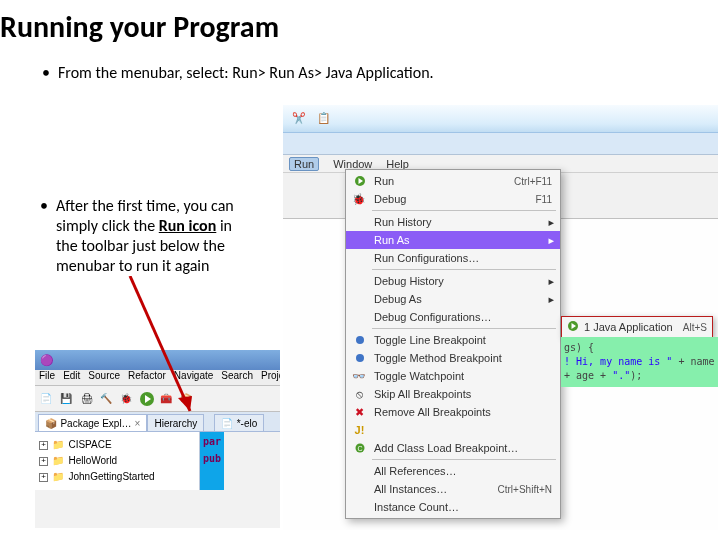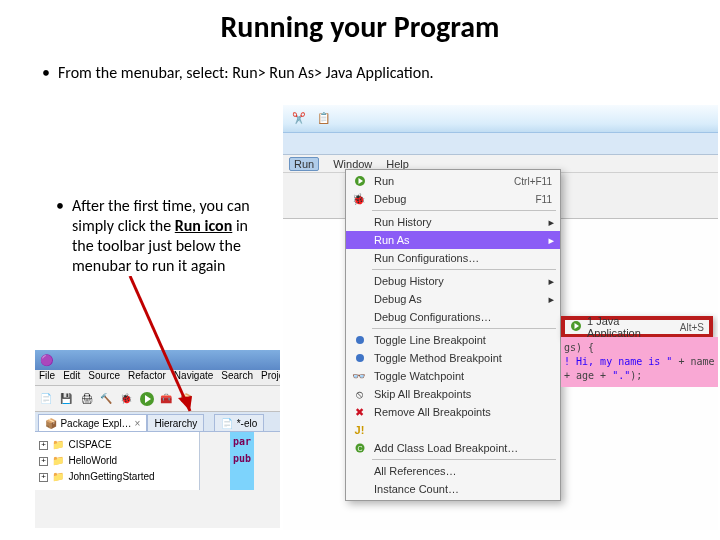--- a/index.html
+++ b/index.html
@@ -1,43 +1,43 @@
 <!DOCTYPE html>
 <html><head>
 <meta charset="utf-8">
 <style>
   * { margin: 0; padding: 0; box-sizing: border-box; }
   body { width: 720px; height: 540px; background: #fff; font-family: Calibri, Arial, sans-serif; color: #000; position: relative; overflow: hidden; }
-  .slide-title { font-size: 30px; text-align: center; padding-top: 8px; }
+  .slide-title { font-size: 30px; text-align: left; padding-top: 8px; }
   .bullet1, .bullet2 { font-size: 16px; position: absolute; }
   .bullet1 { left: 58px; top: 63px; }
   .bullet1::before, .bullet2::before { content: "•"; position: absolute; left: -16px; }
-  .bullet2 { left: 72px; top: 196px; width: 190px; line-height: 1.25; }
+  .bullet2 { left: 56px; top: 196px; width: 190px; line-height: 1.25; }
   .bold { font-weight: bold; text-decoration: underline; }
 
   .shot1 { position: absolute; left: 283px; top: 105px; width: 435px; height: 425px; background: #fefefe; font: 11px Tahoma, Arial, sans-serif; color: #333; overflow: hidden; }
   .ribbon { height: 28px; background: linear-gradient(#f6fbff,#d9edfb 70%,#c1ddf3); border-bottom: 1px solid #9fc3e6; display: flex; align-items: center; padding-left: 6px; gap: 4px; }
   .ribbon .ic { width: 21px; height: 21px; display: flex; align-items: center; justify-content: center; }
   .page-strip { height: 22px; background: #d9e8f7; border-bottom: 1px solid #b1c3d7; }
   .menubar { height: 18px; background: #f2f2f2; display: flex; align-items: center; padding-left: 6px; font-size: 11px; gap: 14px; border-bottom: 1px solid #d0d0d0; }
   .menubar .m.run { background: #b1cdea; border: 1px solid #6a93c2; padding: 0 4px; border-radius: 2px; }
   .toolbar-area { height: 46px; background: #f1f1f1; border-bottom: 1px solid #c0c0c0; }
 
   .dropdown { position: absolute; left: 62px; top: 64px; width: 216px; background: #f5f5f5; border: 1px solid #9a9a9a; box-shadow: 3px 3px 8px rgba(0,0,0,.3); font-size: 11px; padding: 2px 0; }
   .dd-row { display: flex; align-items: center; height: 18px; padding: 0 6px; gap: 7px; position: relative; }
   .dd-row .dd-ic { width: 15px; height: 15px; display: flex; align-items: center; justify-content: center; }
   .dd-row .sc { position: absolute; right: 8px; color: #555; font-size: 10px; }
   .dd-row.hl { background: #8b5cf6; color: #fff; }
   .dd-row .sub { position: absolute; right: 6px; }
   .dd-sep { height: 1px; background: #c2c2c2; margin: 2px 4px 2px 26px; }
 
-  .submenu { position: absolute; left: 278px; top: 211px; width: 152px; height: 22px; background: #f5f5f5; border: 4px solid #b91c1c; box-shadow: 2px 2px 6px rgba(0,0,0,.3); display: flex; align-items: center; padding: 0 5px; font-size: 11px; gap: 5px; }
+  .submenu { position: absolute; left: 278px; top: 211px; width: 152px; height: 22px; background: #f5f5f5; border: 1px solid #b91c1c; box-shadow: 2px 2px 6px rgba(0,0,0,.3); display: flex; align-items: center; padding: 0 5px; font-size: 11px; gap: 5px; }
   .submenu .sc2 { margin-left: auto; font-size: 10px; color: #555; }
 
-  .code-pane { position: absolute; left: 278px; top: 232px; width: 160px; background: #f9a8d4; font: 10px Consolas, monospace; color: #444; line-height: 1.4; padding: 4px 3px; }
+  .code-pane { position: absolute; left: 278px; top: 232px; width: 160px; background: #86efac; font: 10px Consolas, monospace; color: #444; line-height: 1.4; padding: 4px 3px; }
   .code-pane .brown { color: #8a4a00; }
   .code-pane .blue { color: #2a00ff; }
 
   .shot2 { position: absolute; left: 35px; top: 350px; width: 245px; height: 178px; background: #f2f2f2; font: 10px Tahoma, Arial, sans-serif; overflow: hidden; }
   .win-title { height: 20px; background: linear-gradient(#7faee0,#5c89c7); display: flex; align-items: center; padding-left: 5px; gap: 5px; color: #fff; font-size: 11px; }
   .menubar2 { height: 16px; background: #eee; display: flex; align-items: flex-start; padding-left: 4px; gap: 8px; font-size: 10px; border-bottom: 1px solid #c0c0c0; }
   .tb2 { height: 26px; background: #f2f2f2; border-bottom: 1px solid #c0c0c0; display: flex; align-items: center; padding-left: 3px; gap: 2px; }
   .tb2 .b { width: 18px; height: 18px; display: flex; align-items: center; justify-content: center; }
   .tabs2 { height: 20px; background: #dbe6f3; border-bottom: 1px solid #a7badb; display: flex; align-items: flex-end; padding-left: 3px; gap: 0; font-size: 10px; }
   .tabs2 .tab { height: 17px; padding: 1px 6px; background: #fff; border: 1px solid #a7badb; border-bottom: none; display: flex; align-items: center; gap: 3px; }
@@ -156,20 +156,25 @@
             <circle cx="5" cy="5" r="4.5" fill="#4c9a2a"></circle>
             <text x="5" y="8" font-size="7" text-anchor="middle" fill="#fff">C</text>
           </svg>
         </span>
         <span>Add Class Load Breakpoint…</span>
       </div>
     <div class="dd-sep"></div>
     <div class="dd-row">
         <span class="dd-ic"></span>
         <span>All References…</span>
+      </div>
+    <div class="dd-row">
+        <span class="dd-ic"></span>
+        <span>All Instances…</span>
+        <span class="sc">Ctrl+Shift+N</span>
       </div>
     <div class="dd-row">
         <span class="dd-ic"></span>
         <span>Instance Count…</span>
       </div>
 
   </div>
 
   <div class="submenu">
     <span><svg width="12" height="12">
@@ -240,21 +245,21 @@
           <span class="pm">+</span>
           <span>📁</span>
           <span>HelloWorld</span>
         </div>
       <div class="tree-row">
           <span class="pm">+</span>
           <span>📁</span>
           <span>JohnGettingStarted</span>
         </div>
     </div>
-    <div style="background:#7dd3fc;padding:4px 3px;font:10px Consolas,monospace;color:#7a0055;font-weight:bold;margin-left:30px;">
+    <div style="background:#0ea5e9;padding:4px 3px;font:10px Consolas,monospace;color:#7a0055;font-weight:bold;">
       <div>par</div>
       <div style="height:6px"></div>
       <div>pub</div>
     </div>
   </div>
 </div>
 
 <svg class="arrow-svg" width="130" height="160">
   <line x1="40" y1="0" x2="100" y2="135" stroke="#c00000" stroke-width="3"></line>
   <polygon points="100,135 88,122 102,120" fill="#c00000"></polygon>

